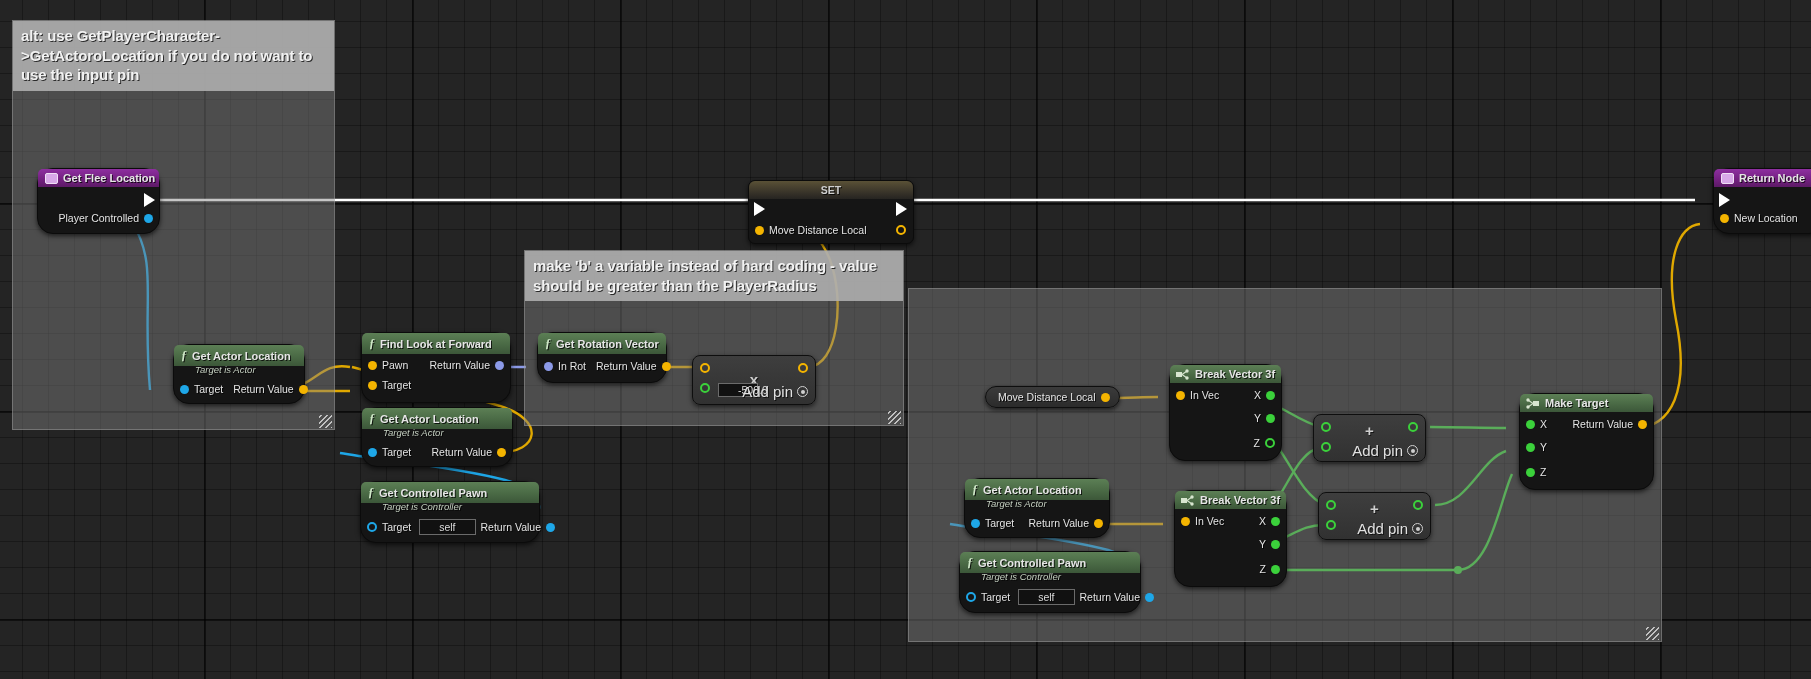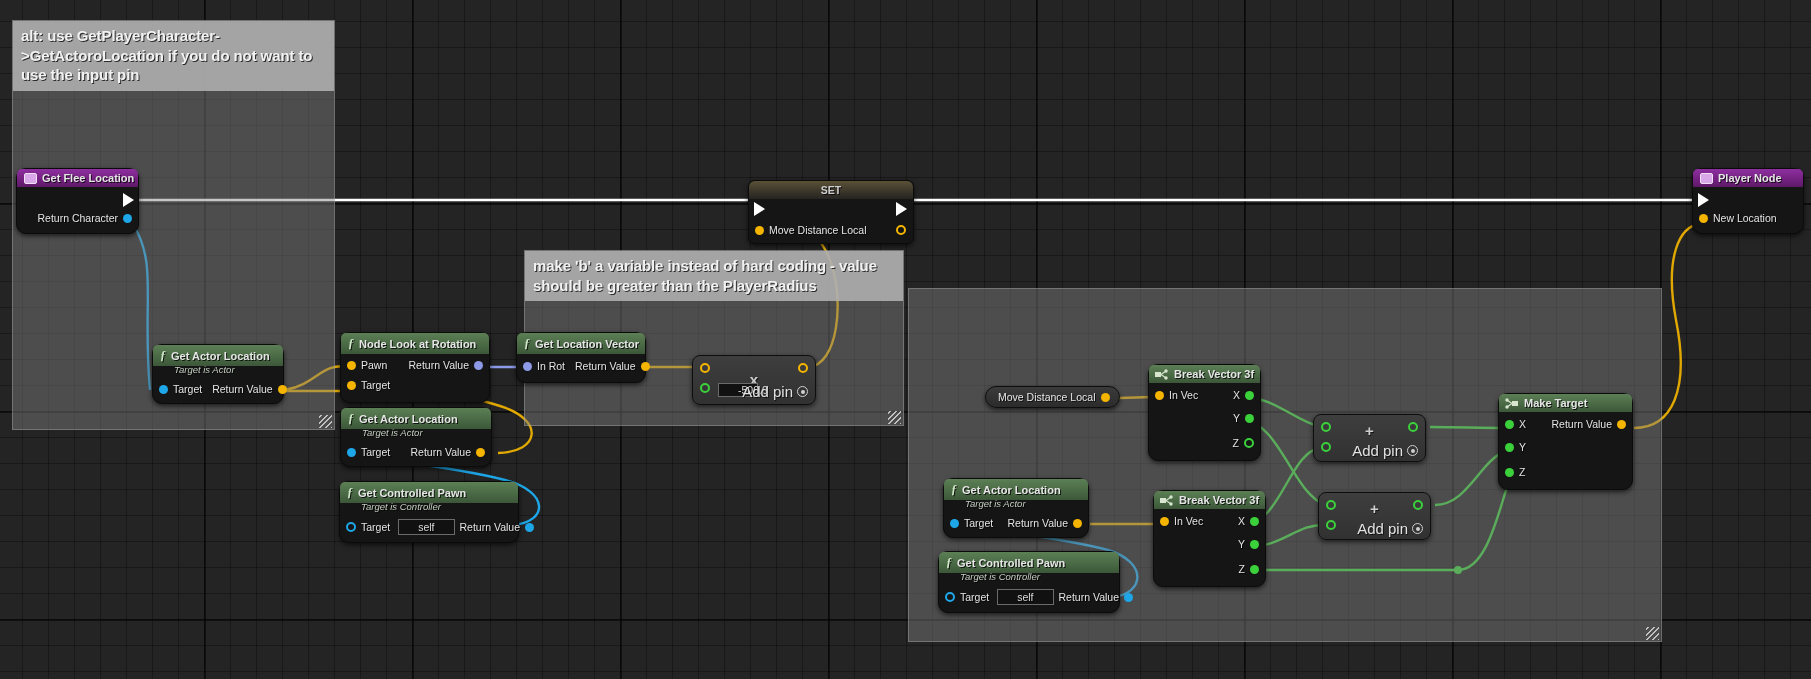--- a/index.html
+++ b/index.html
@@ -47,25 +47,26 @@
   }
   .comment .resize-grip {
     position: absolute; right: 2px; bottom: 1px;
     width: 13px; height: 13px;
     background: repeating-linear-gradient(-45deg, rgba(255,255,255,0.65) 0 1.4px, transparent 1.4px 4px);
   }
 
   
   .node {
     position: absolute;
-    border-radius: 10px;
+    border-radius: 16px;
     background: #151515;
     border: 1px solid #0b0b0b;
     box-shadow: 0 2px 5px rgba(0,0,0,0.65);
     color: #e6e6e6;
+    margin-left: 21px;
   }
   .node-head {
     border-radius: 5px 5px 0 0;
     padding: 3px 8px 3px 7px;
     font-size: 11px;
     font-weight: bold;
     display: flex;
     align-items: center;
     gap: 5px;
     text-shadow: 1px 1px 0 rgba(0,0,0,0.8);
@@ -271,21 +272,21 @@
   <div class="node" style="left:16px; top:168px; width:123px;">
     <div class="node-head head-event">
       <span class="icon-glyph ic-event"></span>
       <span>Get Flee Location</span>
     </div>
     <div class="node-body">
       <div class="pin-row pin-out" style="padding-right:4px;">
         <span class="exec"></span>
       </div>
       <div class="pin-row pin-out">
-        <span class="lbl">Return Character</span>
+        <span class="lbl">Player Controlled</span>
         <span class="pin obj"></span>
       </div>
     </div>
   </div>
 
   <div class="node" style="left:152px; top:344px; width:132px;">
     <div class="node-head head-fn">
       <span class="icon-glyph ic-fn">ƒ</span>
       <span>Get Actor Location</span>
     </div>
@@ -298,21 +299,21 @@
       <div class="pin-row" style="padding:0;">
         <span class="lbl">Return Value</span>
         <span class="pin vec"></span>
       </div>
     </div>
   </div>
 
   <div class="node" style="left:340px; top:332px; width:150px;">
     <div class="node-head head-fn">
       <span class="icon-glyph ic-fn">ƒ</span>
-      <span>Node Look at Rotation</span>
+      <span>Find Look at Forward</span>
     </div>
     <div class="node-body" style="padding:4px 0 8px 0;">
       <div style="display:flex; justify-content:space-between; align-items:center; padding:0 6px;">
         <div class="pin-row" style="padding:0;">
           <span class="pin vec"></span>
           <span class="lbl">Pawn</span>
         </div>
         <div class="pin-row" style="padding:0;">
           <span class="lbl">Return Value</span>
           <span class="pin rot"></span>
@@ -358,21 +359,21 @@
       <div class="pin-row" style="padding:0;">
         <span class="lbl">Return Value</span>
         <span class="pin obj"></span>
       </div>
     </div>
   </div>
 
   <div class="node" style="left:516px; top:332px; width:130px;">
     <div class="node-head head-fn">
       <span class="icon-glyph ic-fn">ƒ</span>
-      <span>Get Location Vector</span>
+      <span>Get Rotation Vector</span>
     </div>
     <div class="node-body" style="display:flex; justify-content:space-between; align-items:center; padding:5px 6px 9px 6px;">
       <div class="pin-row" style="padding:0;">
         <span class="pin rot"></span>
         <span class="lbl">In Rot</span>
       </div>
       <div class="pin-row" style="padding:0;">
         <span class="lbl">Return Value</span>
         <span class="pin vec"></span>
       </div>
@@ -568,21 +569,21 @@
       <div class="pin-row pin-in" style="padding-top:9px;">
         <span class="pin num"></span>
         <span class="lbl">Z</span>
       </div>
     </div>
   </div>
 
   <div class="node" style="left:1692px; top:168px; width:112px;">
     <div class="node-head head-event">
       <span class="icon-glyph ic-event"></span>
-      <span>Player Node</span>
+      <span>Return Node</span>
     </div>
     <div class="node-body">
       <div class="pin-row pin-in" style="padding-left:5px;">
         <span class="exec"></span>
       </div>
       <div class="pin-row pin-in">
         <span class="pin vec"></span>
         <span class="lbl">New Location</span>
       </div>
     </div>

